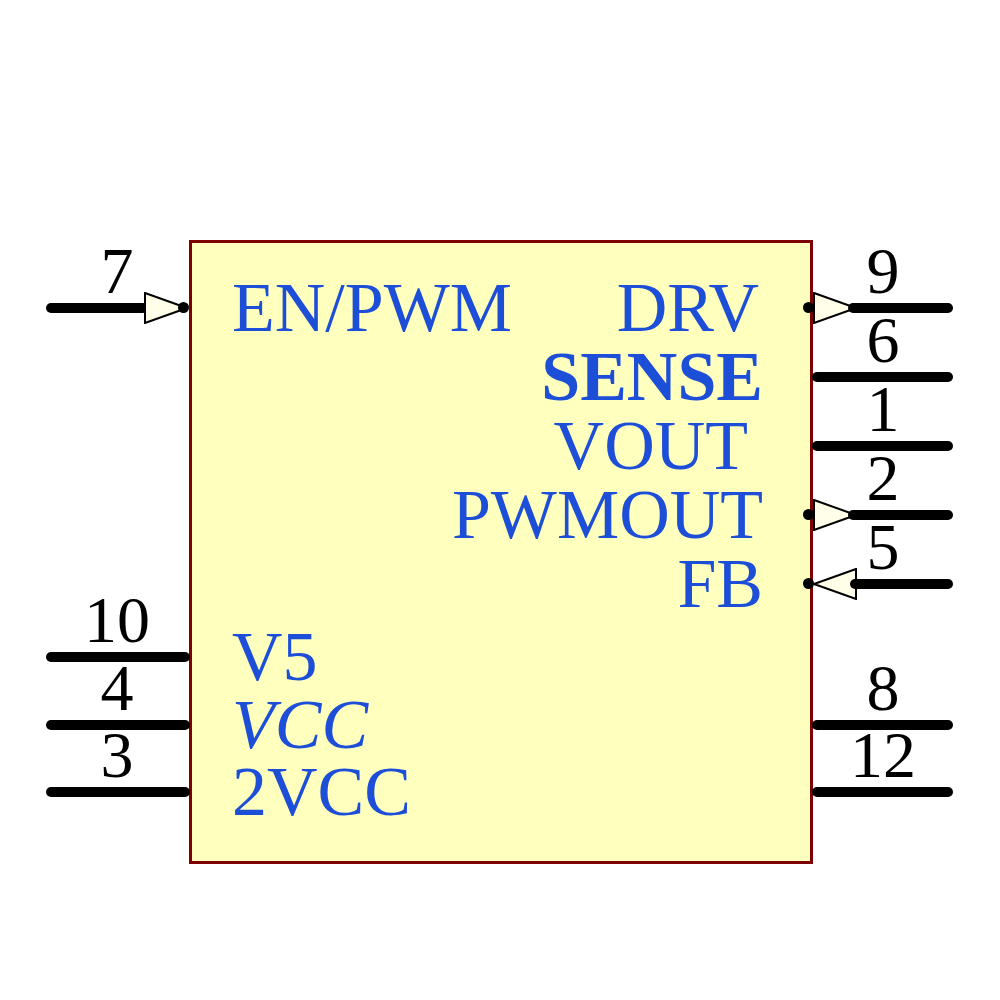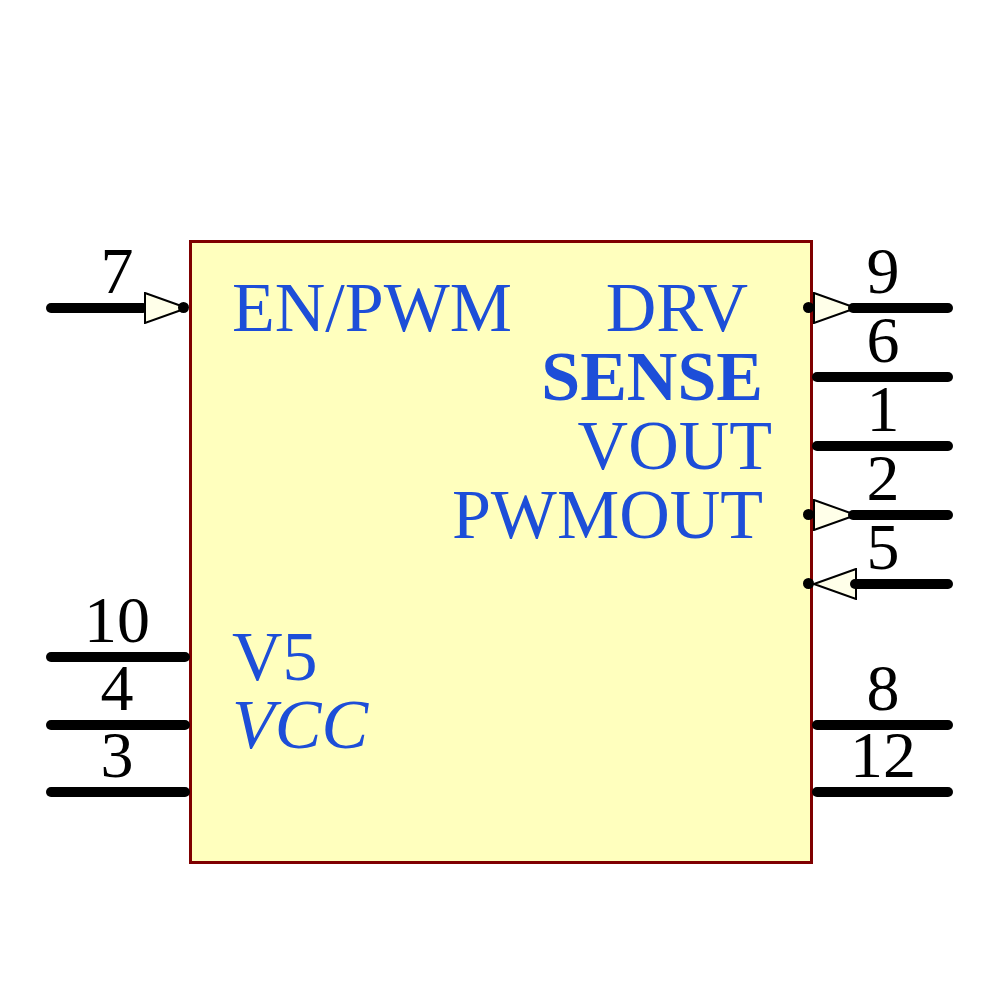--- a/index.html
+++ b/index.html
@@ -136,19 +136,21 @@
   </div>
 
   <div>
     <div class="pin-line" style="left:812px; top:787px; width:141px;"></div>
     <div class="pin-number" style="left:813px; top:722px;">12</div>
   </div>
 
   <div class="pin-label" style="left:232px; top:273px;">EN/PWM</div>
   <div class="pin-label" style="left:232px; top:622px;">V5</div>
   <div class="pin-label" style="left:232px; top:690px;font-style:italic;">VCC</div>
+  <div class="pin-label" style="left:232px; top:757px;">2VCC</div>
 
-  <div class="pin-label right-side" style="right:252px; top:273px;text-align:right;">DRV</div>
+  <div class="pin-label right-side" style="right:241px; top:273px;text-align:right;">DRV</div>
   <div class="pin-label right-side" style="right:237px; top:342px;font-weight:bold;">SENSE</div>
-  <div class="pin-label right-side" style="right:228px; top:411px;">VOUT</div>
+  <div class="pin-label right-side" style="right:252px; top:411px;">VOUT</div>
   <div class="pin-label right-side" style="right:237px; top:480px;margin-left:20px;">PWMOUT</div>
+  <div class="pin-label right-side" style="right:237px; top:549px;">FB</div>
 
 </div>
 
 </body></html>

